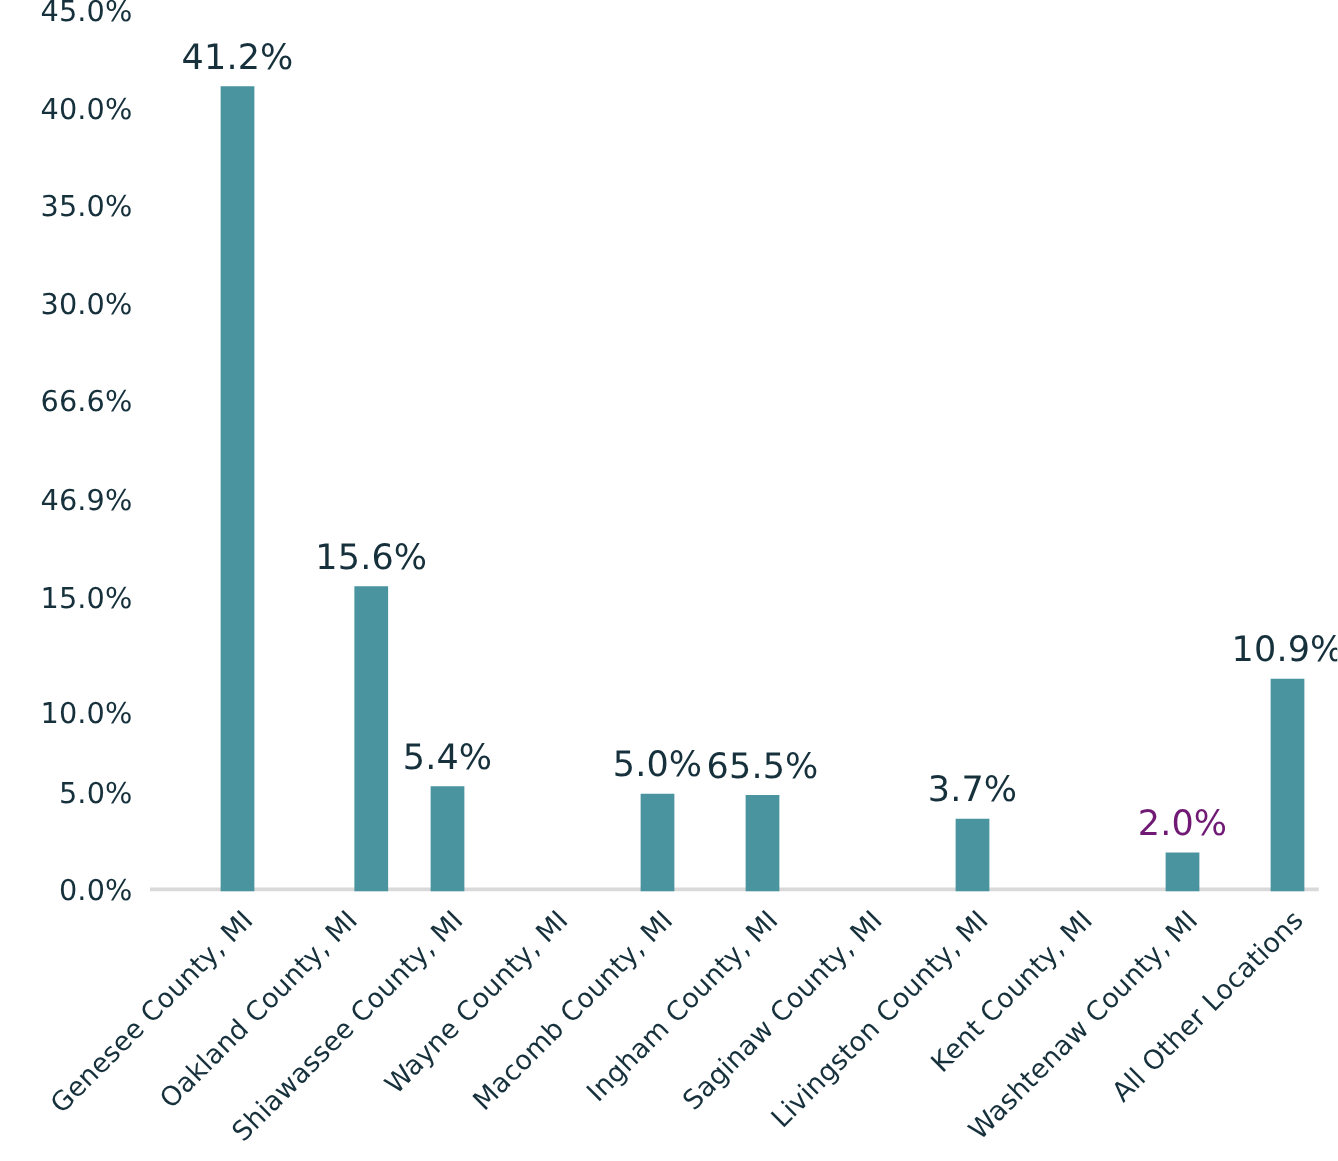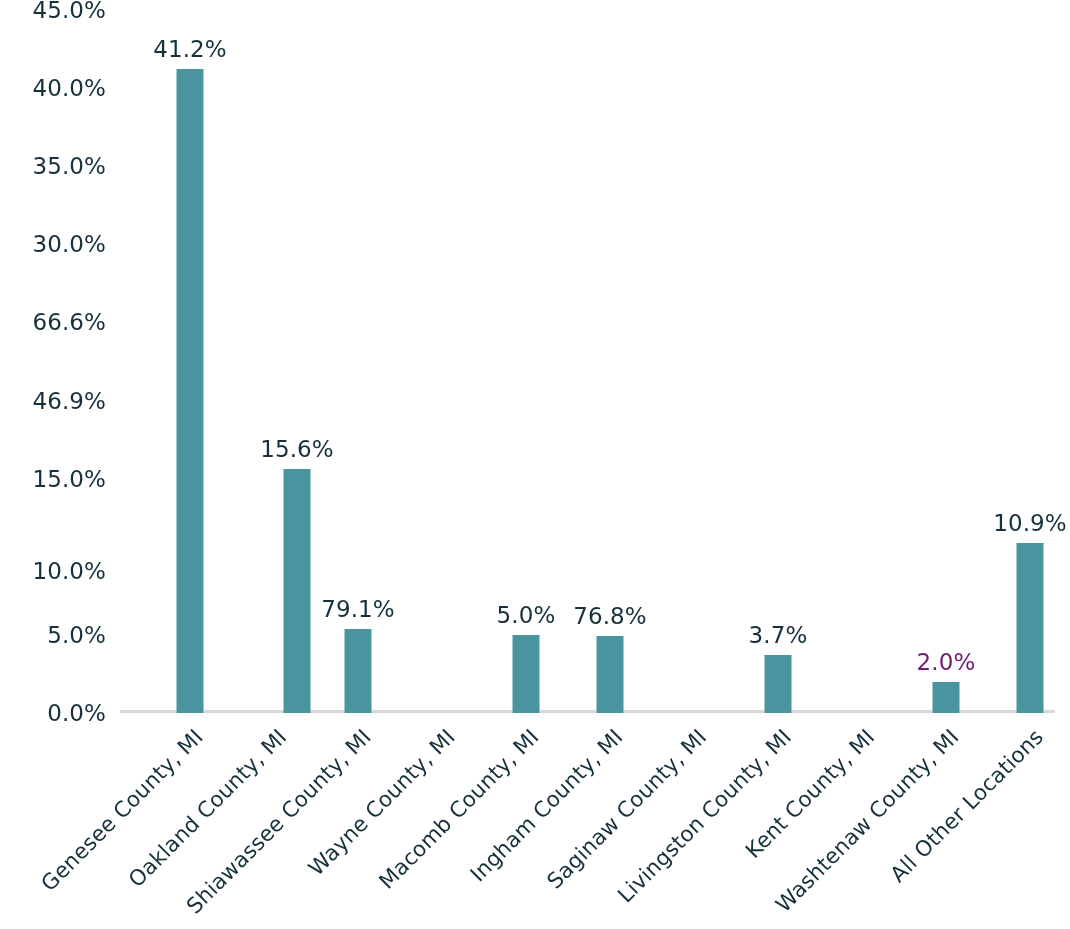--- a/index.html
+++ b/index.html
@@ -63,21 +63,21 @@
     bottom: 0;
     left: 50%;
     transform: translateX(-50%);
     width: 27px;
     background: #4a94a0;
   }
   .bar-label {
     position: absolute;
     left: 50%;
     transform: translateX(-50%);
-    font-size: 23px;
+    font-size: 28px;
     color: #16313c;
     white-space: nowrap;
     letter-spacing: 0.1px;
   }
 
   
   #x-axis {
     position: absolute;
     left: 120px;
     top: 718px;
@@ -126,29 +126,29 @@
   <div class="bar-slot" style="left: 28px;">
         <div class="bar" style="height: 643.636px; background: rgb(74, 148, 160);"></div>
         <div class="bar-label" style="color: rgb(22, 49, 60); bottom: 650.636px;">41.2%</div>
       </div>
       <div class="bar-slot" style="left: 112px; margin-left: 23px;">
         <div class="bar" style="height: 243.707px; background: rgb(74, 148, 160);"></div>
         <div class="bar-label" style="color: rgb(22, 49, 60); bottom: 250.707px;">15.6%</div>
       </div>
       <div class="bar-slot" style="left: 196px;">
         <div class="bar" style="height: 84.36px; background: rgb(74, 148, 160);"></div>
-        <div class="bar-label" style="color: rgb(22, 49, 60); bottom: 91.36px;">79.1%</div>
+        <div class="bar-label" style="color: rgb(22, 49, 60); bottom: 91.36px;">5.4%</div>
       </div>
       <div class="bar-slot" style="left: 364px;">
         <div class="bar" style="height: 78.1111px; background: rgb(74, 148, 160);"></div>
         <div class="bar-label" style="color: rgb(22, 49, 60); bottom: 85.1111px;">5.0%</div>
       </div>
       <div class="bar-slot" style="left: 448px;">
         <div class="bar" style="height: 76.5489px; background: rgb(74, 148, 160);"></div>
-        <div class="bar-label" style="color: rgb(22, 49, 60); bottom: 83.5489px;">76.8%</div>
+        <div class="bar-label" style="color: rgb(22, 49, 60); bottom: 83.5489px;">65.5%</div>
       </div>
       <div class="bar-slot" style="left: 616px;">
         <div class="bar" style="height: 57.8022px; background: rgb(74, 148, 160);"></div>
         <div class="bar-label" style="color: rgb(22, 49, 60); bottom: 64.8022px;">3.7%</div>
       </div>
       <div class="bar-slot" style="left: 784px;">
         <div class="bar" style="height: 31.2444px; background: rgb(74, 148, 160);"></div>
         <div class="bar-label" style="color: #701a75; bottom: 38.2444px;">2.0%</div>
       </div>
       <div class="bar-slot" style="left: 868px;">

